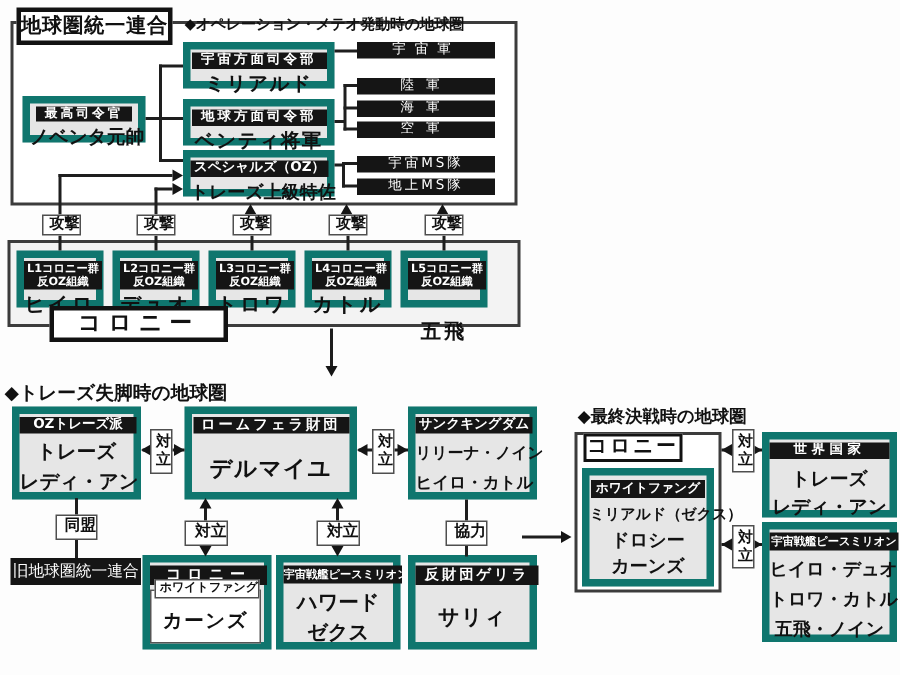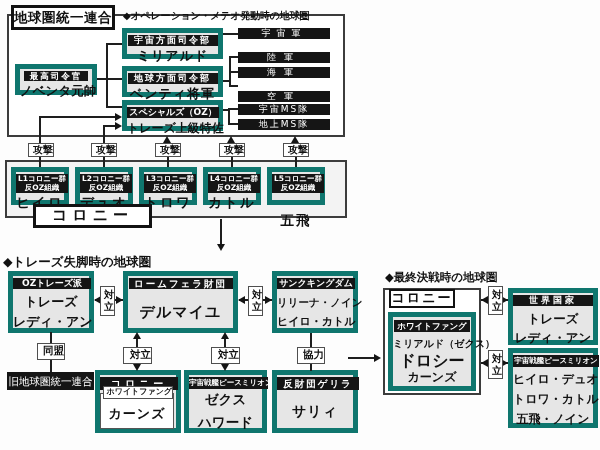--- a/index.html
+++ b/index.html
@@ -64,21 +64,21 @@
     <div class="nm" style="font-size:13px;letter-spacing:1px;margin-top:1px">ベンティ将軍</div>
   </div>
   <div class="a gb" style="left:122px;top:100px;width:101px;height:31px">
     <div class="bl" style="width:92px;height:11px;font-size:9px;line-height:11px">スペシャルズ（OZ）</div>
     <div class="nm" style="font-size:12px;margin-top:2px">トレーズ上級特佐</div>
   </div>
 
   <div class="a bar" style="left:238px;top:28px;width:92px;height:11px;font-size:9px;line-height:11px;letter-spacing:6px">宇宙軍</div>
   <div class="a bar" style="left:238px;top:52px;width:92px;height:11px;font-size:9px;line-height:11px;letter-spacing:8px">陸軍</div>
   <div class="a bar" style="left:238px;top:67px;width:92px;height:11px;font-size:9px;line-height:11px;letter-spacing:8px">海軍</div>
-  <div class="a bar" style="left:238px;top:91px;width:92px;height:11px;font-size:9px;line-height:11px;letter-spacing:8px">空軍</div>
+  <div class="a bar" style="left:238px;top:81px;width:92px;height:11px;font-size:9px;line-height:11px;letter-spacing:8px">空軍</div>
   <div class="a bar" style="left:238px;top:104px;width:92px;height:11px;font-size:9px;line-height:11px;letter-spacing:2px">宇宙MS隊</div>
   <div class="a bar" style="left:238px;top:119px;width:92px;height:11px;font-size:9px;line-height:11px;letter-spacing:2px">地上MS隊</div>
 
   <div class="a ln" style="left:39px;top:116px;width:2px;height:27px"></div>
   <div class="a ln" style="left:39px;top:116px;width:76px;height:2px"></div>
   <div class="a ar ar-r" style="left:115px;top:113px"></div>
   <div class="a ln" style="left:103px;top:125px;width:2px;height:18px"></div>
   <div class="a ln" style="left:103px;top:125px;width:12px;height:2px"></div>
   <div class="a ar ar-r" style="left:115px;top:122px"></div>
   <div class="a ar ar-u" style="left:163px;top:136px"></div>
@@ -181,40 +181,40 @@
   <div class="a gb" style="left:95px;top:370px;width:86px;height:63px">
     <div class="bl" style="width:78px;height:13px;font-size:10px;line-height:13px;letter-spacing:4px">コロニー</div>
   </div>
   <div class="a" style="left:100px;top:393px;width:74px;height:36px;background:#fff;border:1.5px solid #555">
     <div class="nm" style="font-size:13px;letter-spacing:1px;margin-top:11px">カーンズ</div>
   </div>
   <div class="a rel" style="left:103px;top:386px;width:70px;height:13px;font-size:8px;line-height:10px">ホワイトファング</div>
 
   <div class="a gb" style="left:184px;top:370px;width:83px;height:63px">
     <div class="bl" style="width:79px;height:12px;font-size:7.5px;line-height:12px">宇宙戦艦ピースミリオン</div>
+    <div class="nm" style="font-size:13.5px;margin-top:3px;line-height:20px">ハワード</div>
     <div class="nm" style="font-size:13.5px;line-height:20px">ゼクス</div>
-    <div class="nm" style="font-size:13.5px;margin-top:3px;line-height:20px">ハワード</div>
   </div>
 
   <div class="a gb" style="left:272px;top:370px;width:86px;height:63px">
     <div class="bl" style="width:82px;height:13px;font-size:9.5px;line-height:13px;letter-spacing:2px">反財団ゲリラ</div>
     <div class="nm" style="font-size:14px;letter-spacing:1px;margin-top:13px">サリィ</div>
   </div>
 
   <div class="a ln" style="left:348px;top:357px;width:28px;height:2px"></div>
   <div class="a ar ar-r" style="left:374px;top:354px"></div>
 
   <div class="a hd" style="left:385px;top:270px;font-size:11.5px">◆最終決戦時の地球圏</div>
 
   <div class="a frame" style="left:383px;top:288px;width:98px;height:107px"></div>
   <div class="a tb" style="left:389px;top:289px;width:66px;height:19px;border-width:2.5px;font-size:13px;line-height:14px;letter-spacing:2px">コロニー</div>
   <div class="a gb" style="left:388px;top:312px;width:88px;height:79px">
     <div class="bl" style="width:76px;height:12px;font-size:8.5px;line-height:12px;margin-top:3px">ホワイトファング</div>
     <div class="nm" style="font-size:10px;margin-top:3px;line-height:17px">ミリアルド（ゼクス）</div>
-    <div class="nm" style="font-size:16px;line-height:17px">ドロシー</div>
+    <div class="nm" style="font-size:12px;line-height:17px">ドロシー</div>
     <div class="nm" style="font-size:12px;line-height:17px">カーンズ</div>
   </div>
 
   <div class="a ln" style="left:481px;top:299px;width:27px;height:2px"></div>
   <div class="a ar ar-l" style="left:481px;top:296px"></div>
   <div class="a ar ar-r" style="left:501px;top:296px"></div>
   <div class="a rel rv" style="left:488px;top:286px;width:15px;height:29px">対立</div>
   <div class="a ln" style="left:481px;top:362px;width:27px;height:2px"></div>
   <div class="a ar ar-l" style="left:481px;top:359px"></div>
   <div class="a ar ar-r" style="left:501px;top:359px"></div>

